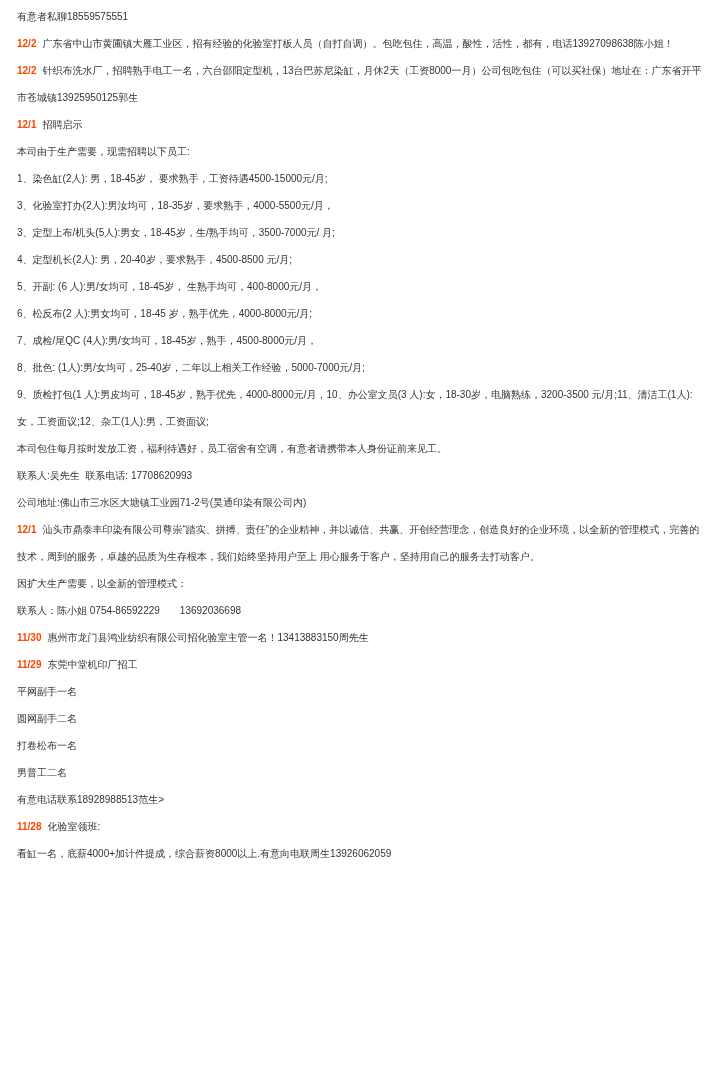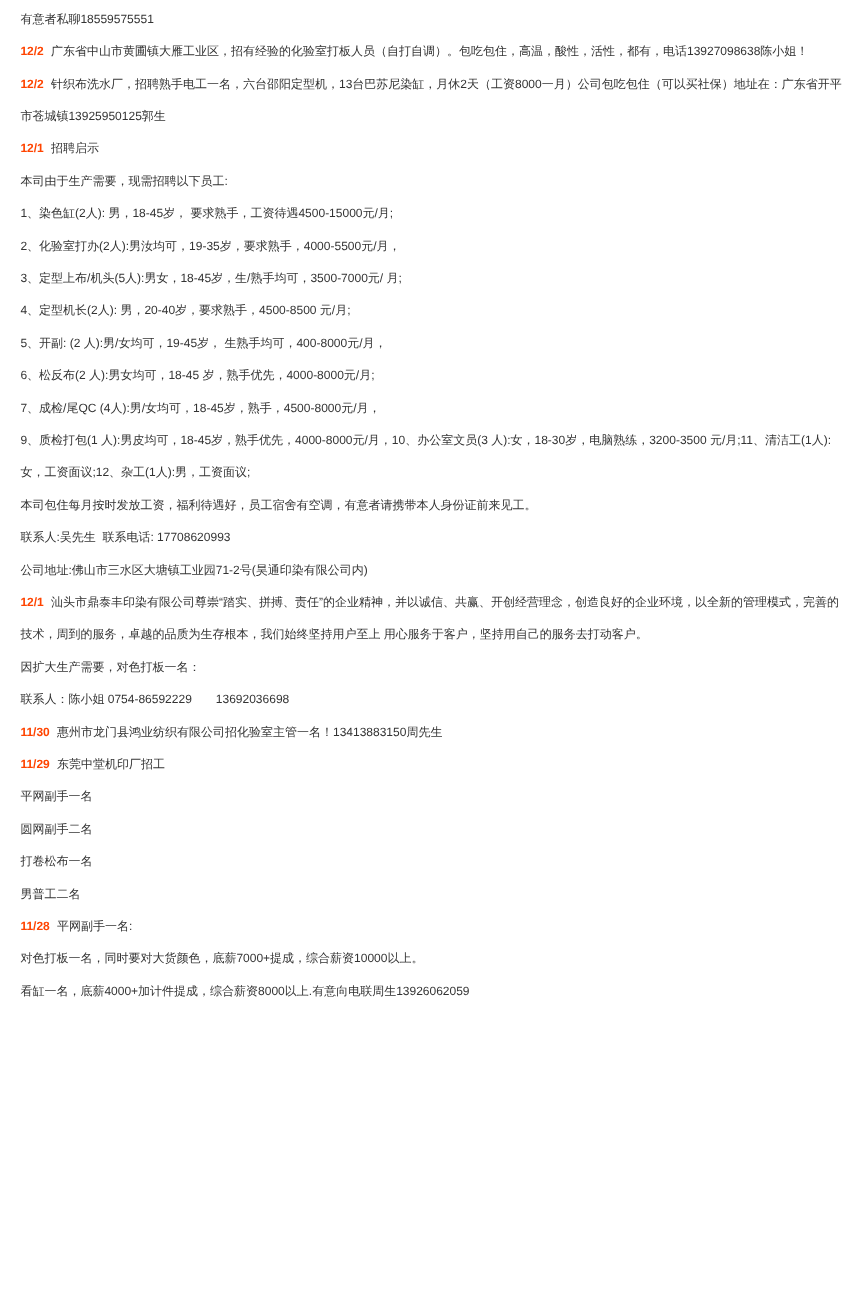--- a/index.html
+++ b/index.html
@@ -41,60 +41,61 @@
     <p class="post"><b class="date">12/2</b><span class="text">广东省中山市黄圃镇大雁工业区，招有经验的化验室打板人员（自打自调）。包吃包住，高温，酸性，活性，都有，电话13927098638陈小姐！</span></p>
 
     <p class="post"><b class="date">12/2</b><span class="text">针织布洗水厂，招聘熟手电工一名，六台邵阳定型机，13台巴苏尼染缸，月休2天（工资8000一月）公司包吃包住（可以买社保）地址在：广东省开平市苍城镇13925950125郭生</span></p>
 
     <p class="post"><b class="date">12/1</b><span class="text">招聘启示</span></p>
 
     <p class="post"><span class="text">本司由于生产需要，现需招聘以下员工:</span></p>
 
     <p class="post"><span class="text">1、染色缸(2人): 男，18-45岁， 要求熟手，工资待遇4500-15000元/月;</span></p>
 
-    <p class="post"><span class="text">2、化验室打办(2人):男汝均可，19-35岁，要求熟手，4000-5500元/月，</span></p>
+    <p class="post"><span class="text">3、化验室打办(2人):男汝均可，18-35岁，要求熟手，4000-5500元/月，</span></p>
 
     <p class="post"><span class="text">3、定型上布/机头(5人):男女，18-45岁，生/熟手均可，3500-7000元/ 月;</span></p>
 
     <p class="post"><span class="text">4、定型机长(2人): 男，20-40岁，要求熟手，4500-8500 元/月;</span></p>
 
-    <p class="post"><span class="text">5、开副: (2 人):男/女均可，19-45岁， 生熟手均可，400-8000元/月，</span></p>
+    <p class="post"><span class="text">5、开副: (6 人):男/女均可，18-45岁， 生熟手均可，400-8000元/月，</span></p>
 
     <p class="post"><span class="text">6、松反布(2 人):男女均可，18-45 岁，熟手优先，4000-8000元/月;</span></p>
 
     <p class="post"><span class="text">7、成检/尾QC (4人):男/女均可，18-45岁，熟手，4500-8000元/月，</span></p>
 
+    <p class="post"><span class="text">8、批色: (1人):男/女均可，25-40岁，二年以上相关工作经验，5000-7000元/月;</span></p>
 
     <p class="post"><span class="text">9、质检打包(1 人):男皮均可，18-45岁，熟手优先，4000-8000元/月，10、办公室文员(3 人):女，18-30岁，电脑熟练，3200-3500 元/月;11、清洁工(1人):女，工资面议;12、杂工(1人):男，工资面议;</span></p>
 
     <p class="post"><span class="text">本司包住每月按时发放工资，福利待遇好，员工宿舍有空调，有意者请携带本人身份证前来见工。</span></p>
 
     <p class="post"><span class="text">联系人:吴先生  联系电话: 17708620993</span></p>
 
     <p class="post"><span class="text">公司地址:佛山市三水区大塘镇工业园71-2号(昊通印染有限公司内)</span></p>
 
     <p class="post"><b class="date">12/1</b><span class="text">汕头市鼎泰丰印染有限公司尊崇“踏实、拼搏、责任”的企业精神，并以诚信、共赢、开创经营理念，创造良好的企业环境，以全新的管理模式，完善的技术，周到的服务，卓越的品质为生存根本，我们始终坚持用户至上 用心服务于客户，坚持用自己的服务去打动客户。</span></p>
 
-    <p class="post"><span class="text">因扩大生产需要，对色打板一名：</span></p>
+    <p class="post"><span class="text">因扩大生产需要，以全新的管理模式：</span></p>
 
 
 
     <p class="post"><span class="text">联系人：陈小姐 0754-86592229　　13692036698</span></p>
 
     <p class="post"><b class="date">11/30</b><span class="text">惠州市龙门县鸿业纺织有限公司招化验室主管一名！13413883150周先生</span></p>
 
     <p class="post"><b class="date">11/29</b><span class="text">东莞中堂机印厂招工</span></p>
 
     <p class="post"><span class="text">平网副手一名</span></p>
 
     <p class="post"><span class="text">圆网副手二名</span></p>
 
     <p class="post"><span class="text">打卷松布一名</span></p>
 
     <p class="post"><span class="text">男普工二名</span></p>
 
+    <p class="post"><span class="text">有意电话联系18928988513范生&gt;</span></p>
 
-    <p class="post"><b class="date">11/28</b><span class="text">平网副手一名:</span></p>
+    <p class="post"><b class="date">11/28</b><span class="text">化验室领班:</span></p>
 
-    <p class="post"><span class="text">对色打板一名，同时要对大货颜色，底薪7000+提成，综合薪资10000以上。</span></p>
 
     <p class="post"><span class="text">看缸一名，底薪4000+加计件提成，综合薪资8000以上.有意向电联周生13926062059</span></p>
   </main>
 
 </body></html>

